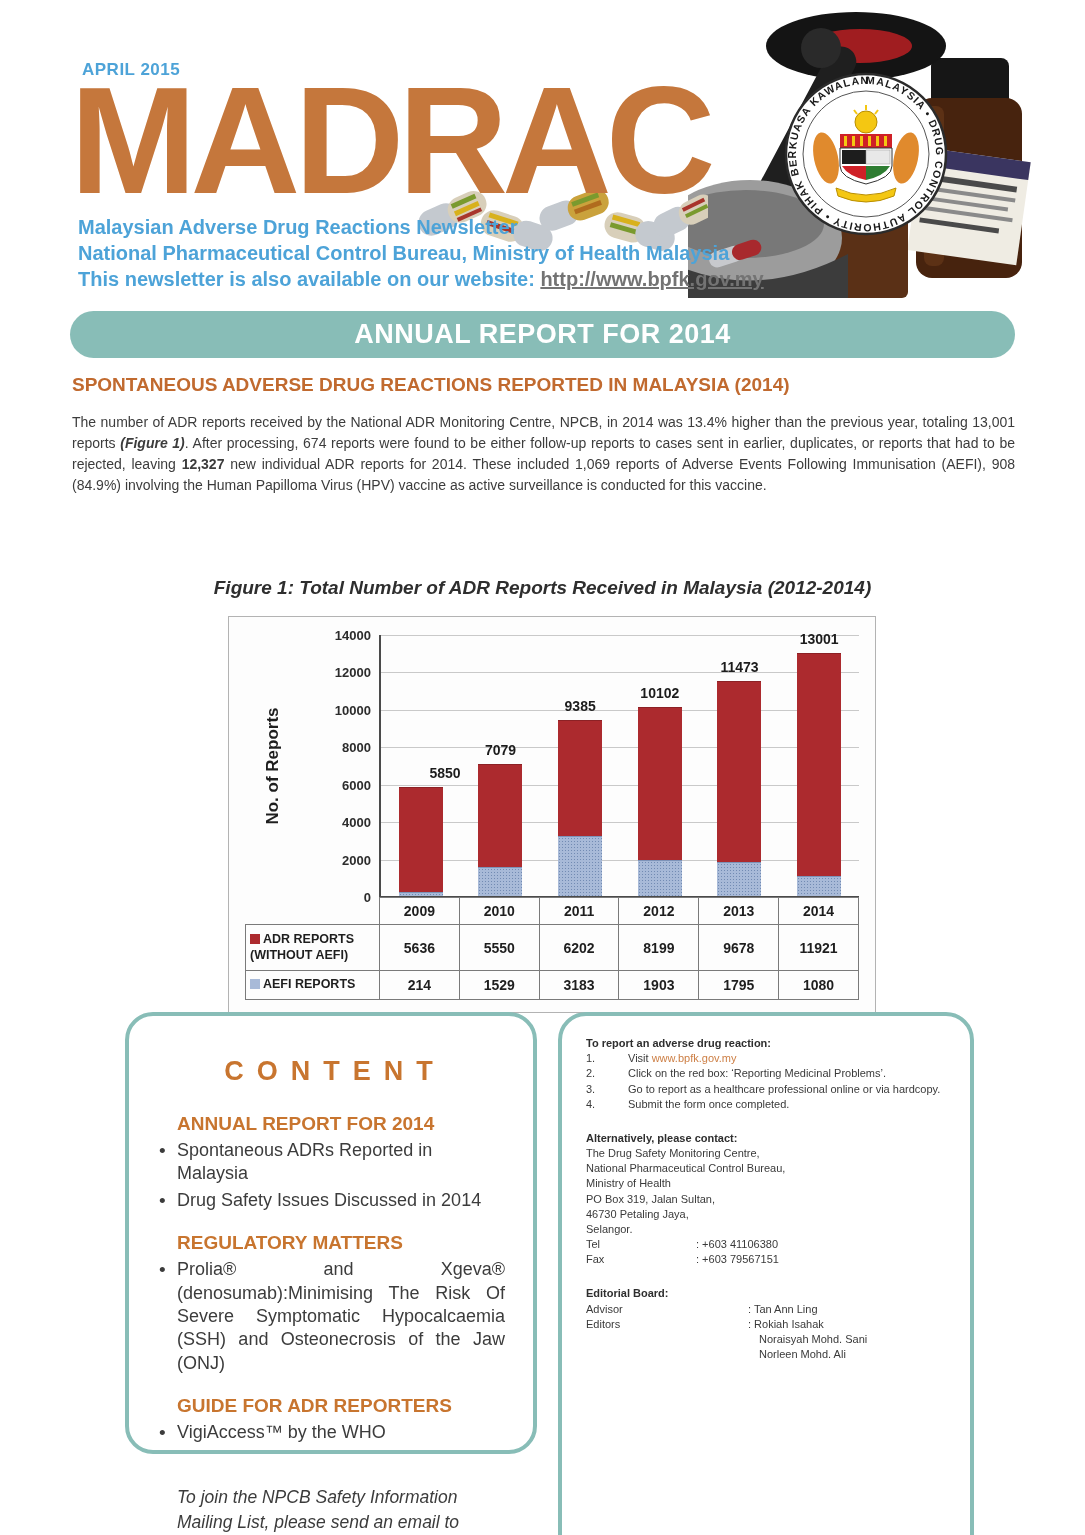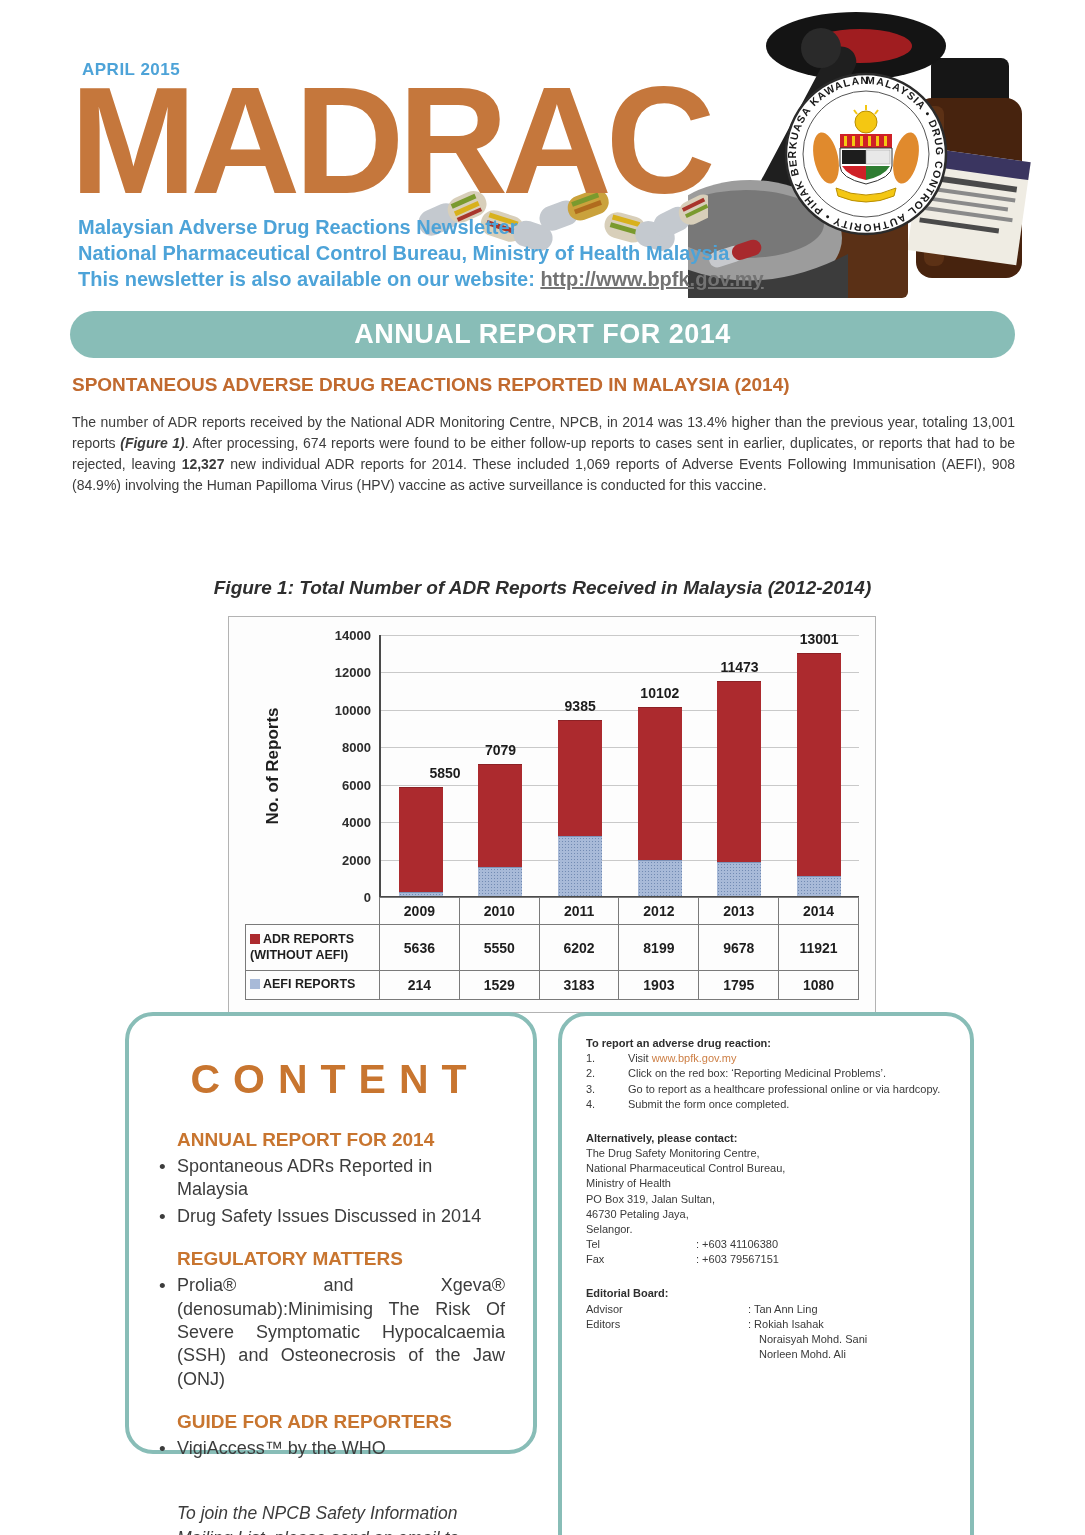--- a/index.html
+++ b/index.html
@@ -44,21 +44,21 @@
   .chart-table .no-border { border:none; background:#fdfdfd; }
   .chart-table .lbl { font-size:12.5px; text-align:left; padding:3px 2px 3px 4px; line-height:1.25; }
   .chart-table .val { font-size:14px; }
   .chart-table .r1 td { height:46px; }
   .chart-table .r2 td { height:29px; }
   .swatch { display:inline-block; width:10px; height:10px; margin-right:3px; vertical-align:-1px; }
 
   
   .tealbox { position:absolute; border:4px solid #88bdb7; border-radius:28px; background:#fff; }
   .content-box { left:125px; top:1012px; width:412px; height:442px; padding:26px 28px 20px 30px; }
-  .content-title { text-align:center; color:#c8752f; font-size:41px; font-weight:bold; letter-spacing:13px; margin:14px 0 26px 6px; }
+  .content-title { text-align:center; color:#c8752f; font-size:27px; font-weight:bold; letter-spacing:13px; margin:14px 0 26px 6px; }
   .c-sec { margin-bottom:20px; }
   .c-head { color:#c8752f; font-size:19px; font-weight:bold; margin-left:18px; margin-bottom:4px; }
   .c-list { list-style:none; }
   .c-list li { position:relative; padding-left:18px; font-size:18px; line-height:1.3; color:#3c3c3c; margin-bottom:3px; }
   .c-list li::before { content:"\2022"; position:absolute; left:0; font-size:19px; }
   .c-list li.just { text-align:justify; }
   .c-note { margin:40px 0 0 18px; font-size:17.5px; font-style:italic; line-height:1.45; color:#3c3c3c; }
 
   .report-box { left:558px; top:1012px; width:416px; height:566px; padding:20px 22px 16px 24px; font-size:11px; line-height:1.38; color:#3a3a3a; }
   .r-bold { font-weight:bold; color:#2e2e2e; }

